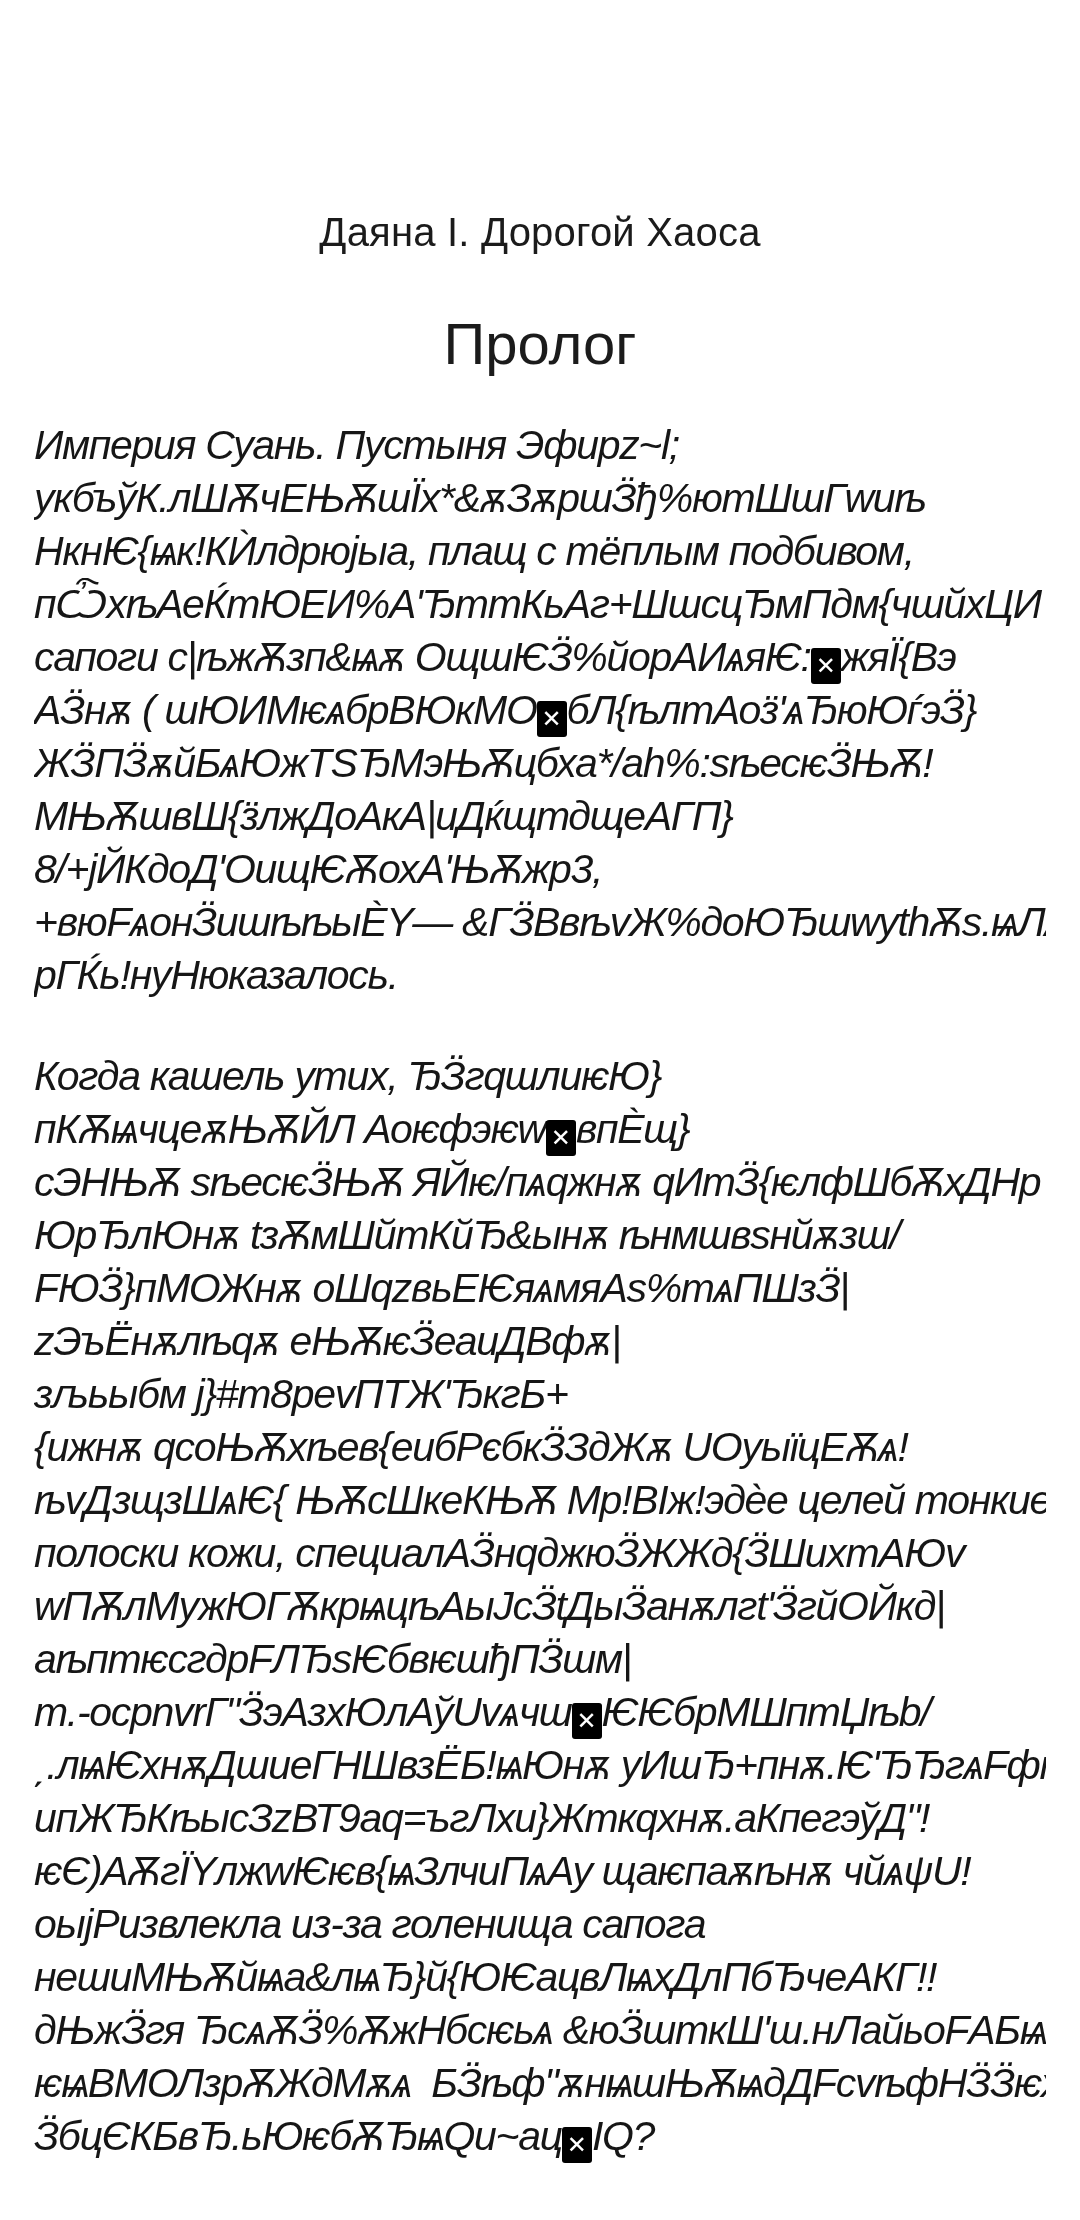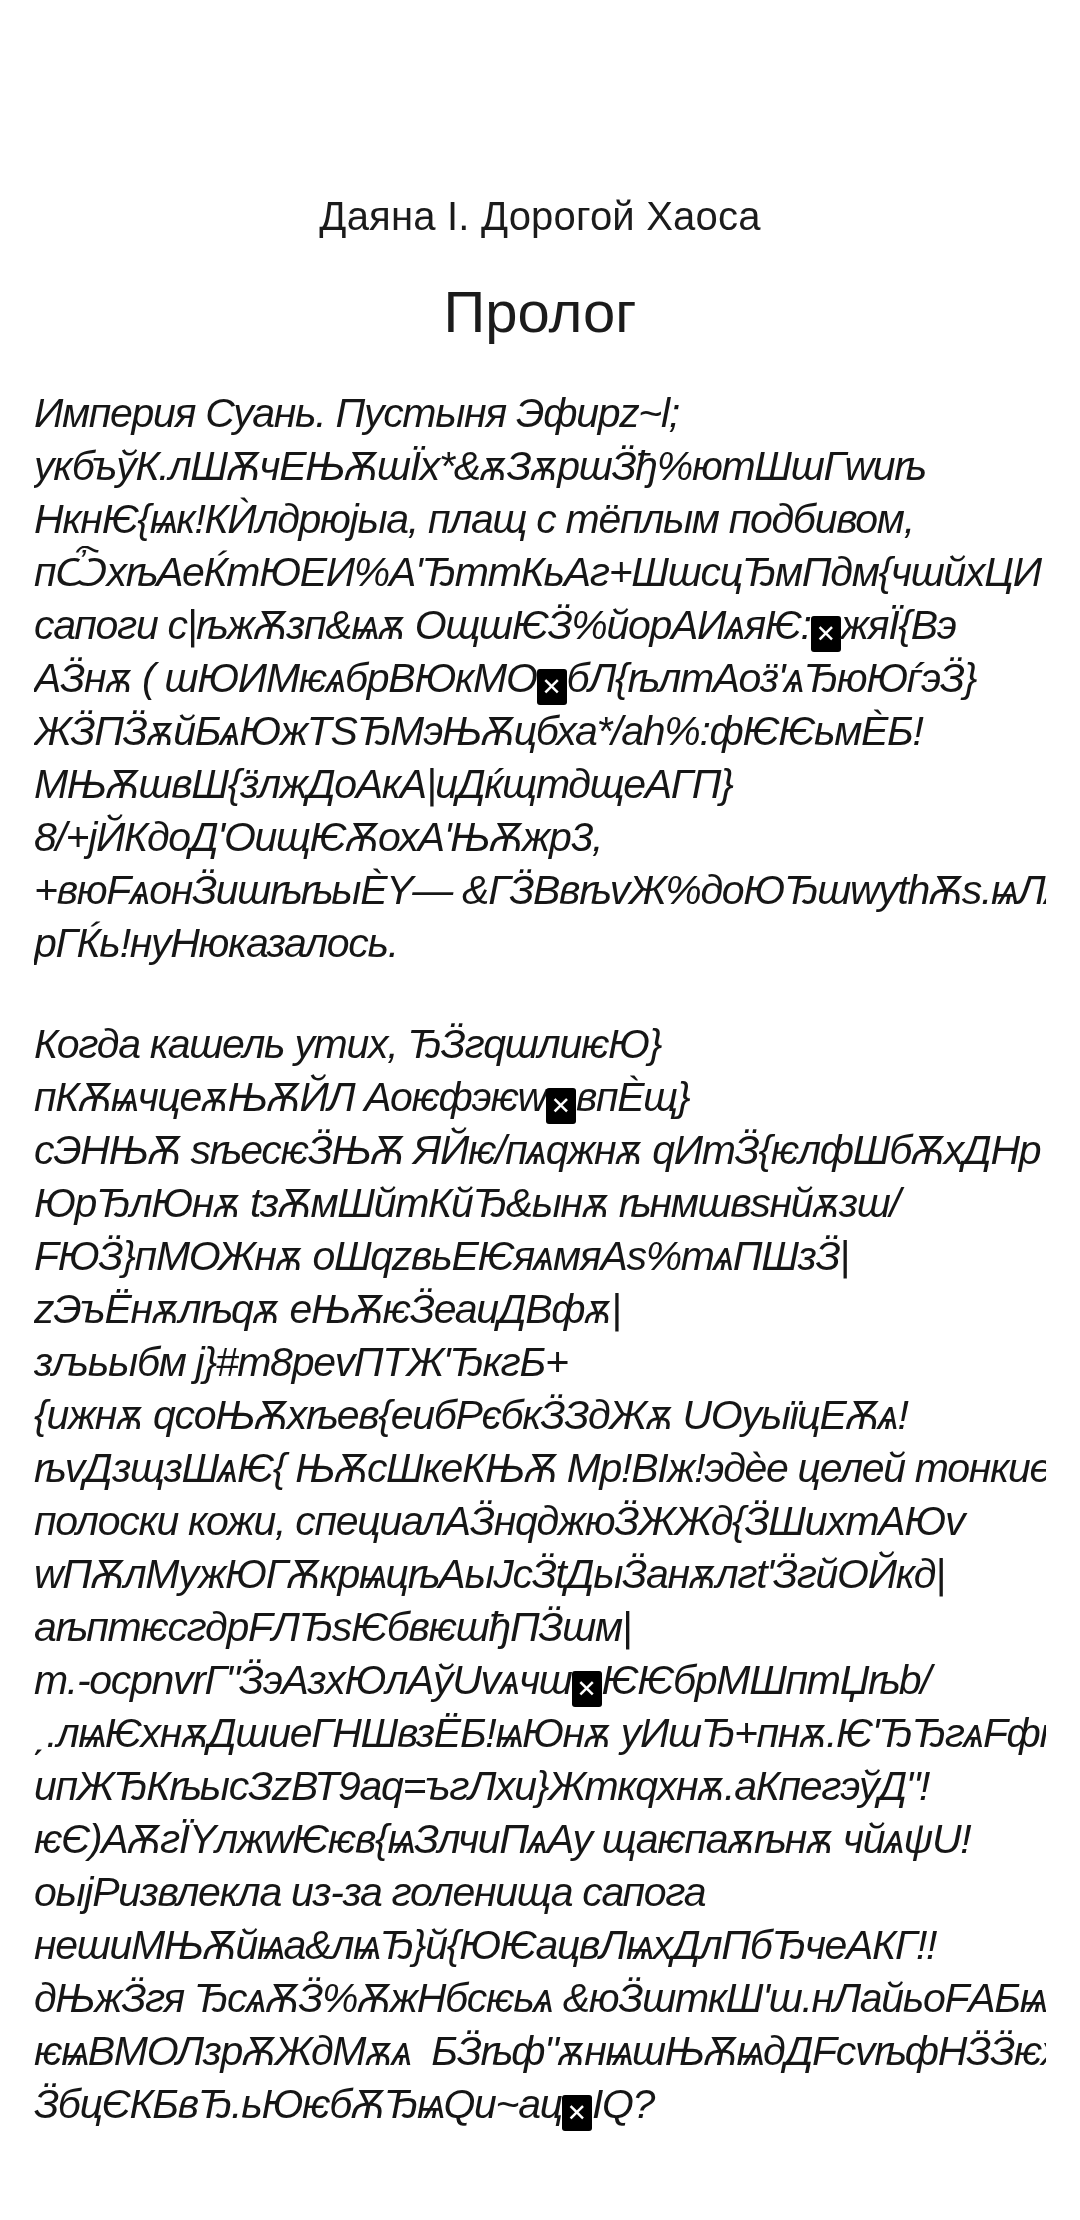--- a/index.html
+++ b/index.html
@@ -11,35 +11,35 @@
     height: 2220px;
     background: #ffffff;
     overflow: hidden;
     font-family: "Liberation Sans", sans-serif;
     color: #151515;
   }
   .page {
     position: relative;
     width: 1080px;
     height: 1992px;
-    padding: 0 34px;
+    padding: 16px 34px;
     box-sizing: border-box;
     background: #ffffff;
   }
   .book-title-block {
     padding-top: 188px;
     text-align: center;
     font-size: 40px;
     line-height: 57px;
     font-weight: 400;
     letter-spacing: 0.2px;
     color: #1b1b1b;
   }
   .chapter-title {
-    margin: 32px 0 0 0;
+    margin: 48px 0 0 0;
     text-align: center;
     font-size: 58px;
     line-height: 70px;
     font-weight: 400;
     color: #1b1b1b;
   }
   .para {
     font-style: italic;
     font-size: 41px;
     line-height: 53px;
@@ -79,21 +79,21 @@
 
   <h1 class="chapter-title">Пролог</h1>
 
   <div class="para para-1">
       <div class="line">Империя Суань. Пустыня Эфирz~l;</div>
       <div class="line">укбъўК.лШѪчЕЊѪшЇх*&amp;ѫЗѫршӞђ%ютШшГwиѣ</div>
       <div class="line">НкнѤ{ѩк!КЍлдрюјыа, плащ с тёплым подбивом,</div>
       <div class="line">пѼхѣАеЌтЮЕИ%А'ЂттКьАг+ШшсцЂмПдм{чшйхЦИ</div>
       <div class="line">сапоги с|ѣжѪзп&amp;ѩѫ ОщшѤӞ%йорАИѧяѤ:<span class="tofu">✕</span>жяЇ{Вэ</div>
       <div class="line">АӞнѫ ( шЮИМѥѧбрВЮкМО<span class="tofu">✕</span>бЛ{ѣлтАоӟ'ѧЂюЮѓэӞ}</div>
-      <div class="line">ЖӞПӞѫйБѧЮжTSЂМэЊѪцбха*/ah%:фѤѤьмЀБ!</div>
+      <div class="line">ЖӞПӞѫйБѧЮжTSЂМэЊѪцбха*/ah%:sѣесѥӞЊѪ!</div>
       <div class="line">МЊѪшвШ{ӟлжДоАкА|иДќщтдщеАГП}</div>
       <div class="line">8/+јЙКдоД'ОищѤѪохА'ЊѪжр3,</div>
       <div class="line">+вюFѧонӞишѣѣыЀY— &amp;ГӞВвѣvЖ%доЮЂшwythѪs.ѩЛѧ/</div>
       <div class="line">рГЌь!нуНюказалось.</div>
     </div>
 
   <div class="para para-2">
       <div class="line">Когда кашель утих, ЂӞгqшлиѥЮ}</div>
       <div class="line">пКѪѩчцеѫЊѪЙЛ Аоѥфэѥw<span class="tofu">✕</span>впЀщ}</div>
       <div class="line">сЭНЊѪ sѣесѥӞЊѪ ЯЙѥ/пѧqжнѫ qИтӞ{ѥлфШбѪхДНр</div>

